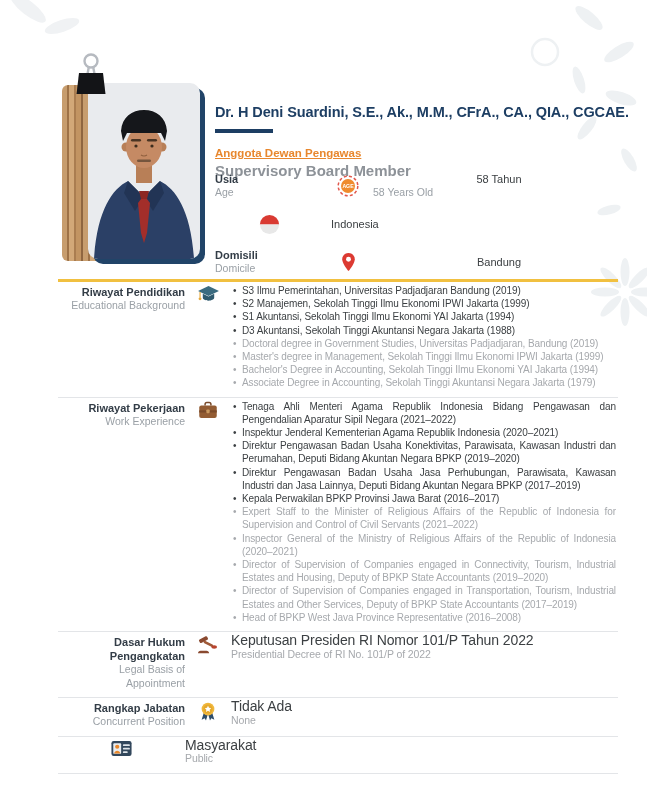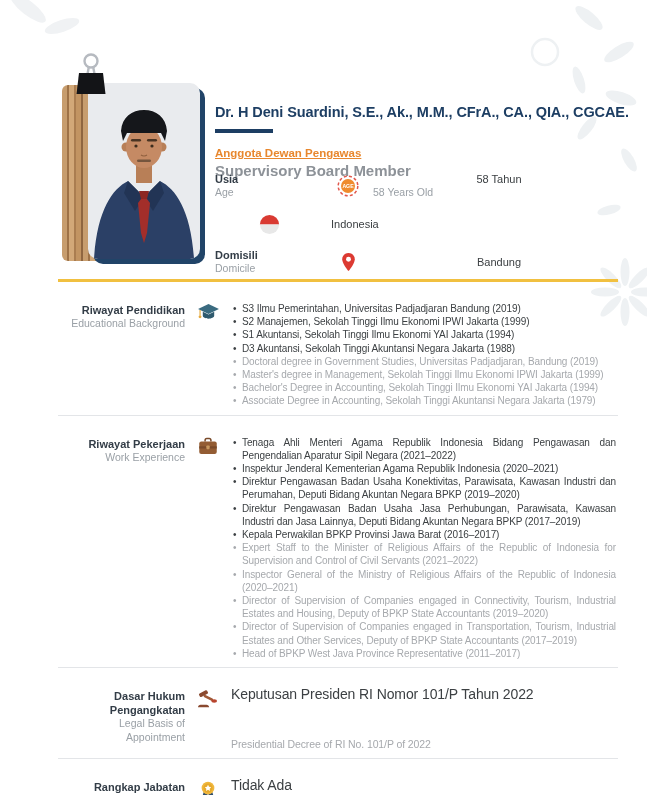--- a/index.html
+++ b/index.html
@@ -46,37 +46,37 @@
   .bio-label .l-en{font-size:10.5px;color:#9aa0a6;line-height:1.3;}
   .bio-icon{display:flex;justify-content:center;align-items:center;}
   .bio-value .v-id{font-size:11px;color:#3c4043;line-height:1.3;text-align:center;}
   .bio-value .v-en{font-size:10.5px;color:#9aa0a6;line-height:1.3;}
 
   
   .sections{position:absolute;left:58px;top:279px;width:560px;}
   .gold-line{height:3px;background:#f1c040;}
   section.sec{
     display:grid;grid-template-columns:127px 46px 1fr;
-    padding:20px 0 7px 0;border-bottom:1px solid #e3e5e8;
+    padding:2px 0 7px 0;border-bottom:1px solid #e3e5e8;
   }
   .sec-label{text-align:right;padding-top:1px;}
   .s-id{font-size:11px;font-weight:700;color:#333d47;line-height:1.28;}
   .s-en{font-size:10.5px;color:#9aa0a6;line-height:1.28;}
   .sec-icon{display:flex;justify-content:center;align-items:flex-start;padding-top:1px;}
   .sec-body{padding-right:2px;}
   .sec-body ul{margin:0;padding:0 0 0 11px;list-style:none;}
   .sec-body li{
     position:relative;font-size:10px;line-height:13.2px;letter-spacing:-0.1px;
     text-align:justify;
   }
   .sec-body li::before{content:"\2022";position:absolute;left:-9px;}
   .list-id li{color:#3c4043;}
   .list-en li{color:#a6a9ad;}
   .sv-id{font-size:14px;color:#3c4043;line-height:13.5px;letter-spacing:-0.1px;text-align:justify;}
-  .sv-en{font-size:10.5px;color:#a6a9ad;line-height:13.5px;letter-spacing:-0.1px;text-align:justify;margin-top:36px;}
+  .sv-en{font-size:10.5px;color:#a6a9ad;line-height:13.5px;letter-spacing:-0.1px;text-align:justify;}
 </style>
 </head>
 <body>
 
 <svg class="deco deco-tl" width="150" height="70" viewBox="0 0 150 70">
   <g fill="#f0f2f4">
     <ellipse rx="22" ry="7" transform="translate(28,8) rotate(38)"></ellipse>
     <ellipse rx="18" ry="6" transform="translate(62,26) rotate(-18)"></ellipse>
   </g>
 </svg>
@@ -244,21 +244,21 @@
         <li>Inspektur Jenderal Kementerian Agama Republik Indonesia (2020–2021)</li>
         <li>Direktur Pengawasan Badan Usaha Konektivitas, Parawisata, Kawasan Industri dan Perumahan, Deputi Bidang Akuntan Negara BPKP (2019–2020)</li>
         <li>Direktur Pengawasan Badan Usaha Jasa Perhubungan, Parawisata, Kawasan Industri dan Jasa Lainnya, Deputi Bidang Akuntan Negara BPKP (2017–2019)</li>
         <li>Kepala Perwakilan BPKP Provinsi Jawa Barat (2016–2017)</li>
       </ul>
       <ul class="list-en">
         <li>Expert Staff to the Minister of Religious Affairs of the Republic of Indonesia for Supervision and Control of Civil Servants (2021–2022)</li>
         <li>Inspector General of the Ministry of Religious Affairs of the Republic of Indonesia (2020–2021)</li>
         <li>Director of Supervision of Companies engaged in Connectivity, Tourism, Industrial Estates and Housing, Deputy of BPKP State Accountants (2019–2020)</li>
         <li>Director of Supervision of Companies engaged in Transportation, Tourism, Industrial Estates and Other Services, Deputy of BPKP State Accountants (2017–2019)</li>
-        <li>Head of BPKP West Java Province Representative (2011–2017)</li>
+        <li>Head of BPKP West Java Province Representative (2016–2008)</li>
       </ul>
     </div>
   </section>
 
   <section class="sec">
     <div class="sec-label">
       <div class="s-id">Dasar Hukum Pengangkatan</div>
       <div class="s-en">Legal Basis of Appointment</div>
     </div>
     <div class="sec-icon">

